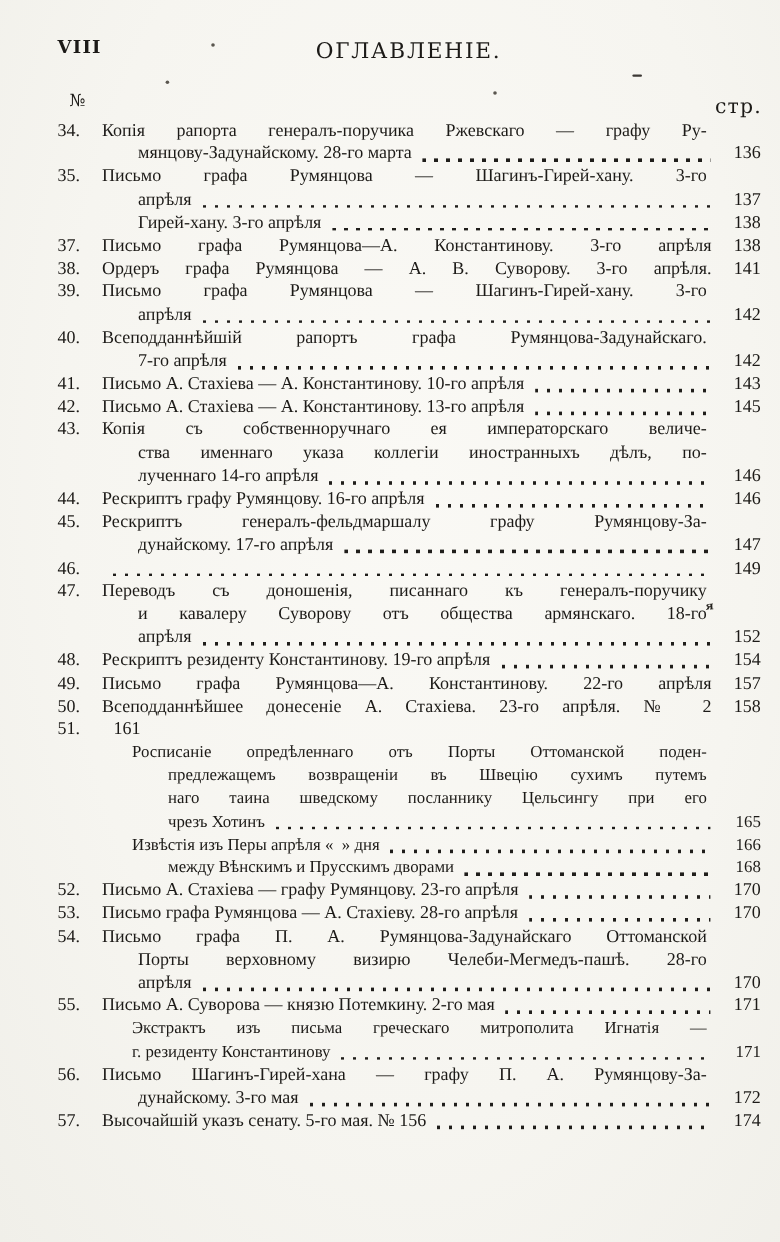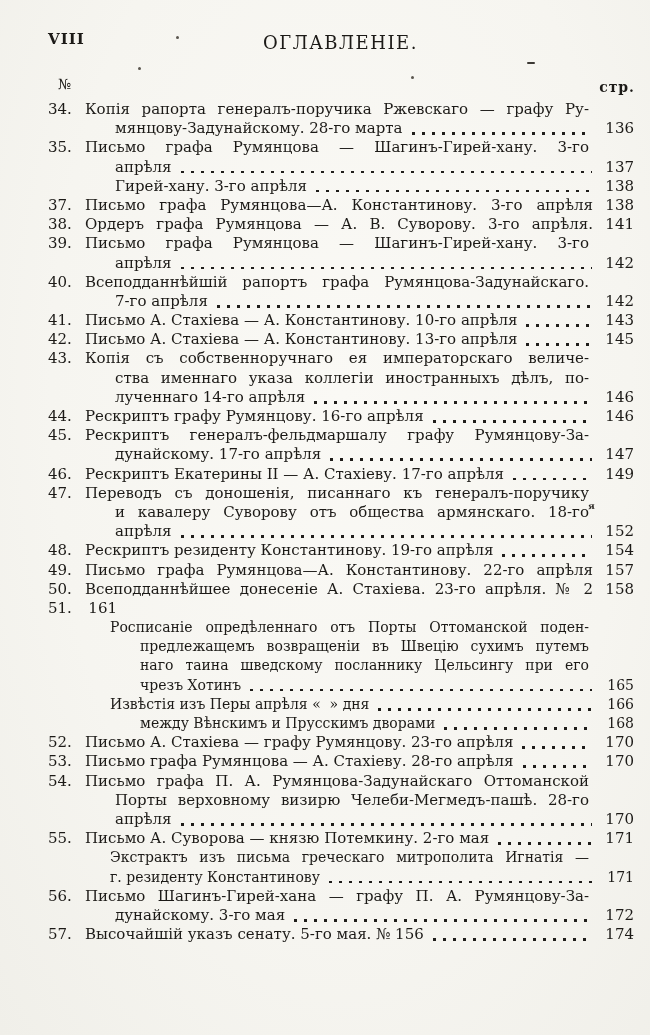--- a/index.html
+++ b/index.html
@@ -22,27 +22,27 @@
   .title{
     position:absolute;left:0;right:0;top:32px;
     text-align:center;font-size:18px;letter-spacing:1.5px;
   }
   .colnum{
     position:absolute;left:58px;top:76px;
     font-size:14px;
   }
   .colpg{
     position:absolute;right:46px;top:79px;
-    font-size:14px;font-weight:700;letter-spacing:1px;
+    font-size:17px;font-weight:400;letter-spacing:1px;
   }
   
   .entries{
     position:absolute;top:100px;left:48px;right:47px;
   }
-  .entry{font-size:15px;}
+  .entry{font-size:15px;font-family:Liberation Serif, serif;}
   .entry.sub{font-size:14px;}
   .line{
     display:flex;align-items:baseline;position:relative;
     line-height:19.2px;height:19.2px;
     padding-left:37px;
   }
   .line.i1{padding-left:67px;}
   .line.i2{padding-left:62px;}
   .line.i3{padding-left:92px;}
   .num{
@@ -200,21 +200,20 @@
         </div>
         <div class="line i1">
           <span class="txt">дунайскому. 17-го апрѣля</span>
           <span class="leader"></span>
           <span class="pg">147</span>
         </div>
       </div>
       <div class="entry">
         <div class="line i0">
           <span class="num">46.</span>
-          <span class="txt">Рескриптъ Екатерины II — А. Стахіеву. 17-го апрѣля</span>
           <span class="leader"></span>
           <span class="pg">149</span>
         </div>
       </div>
       <div class="entry">
         <div class="line i0 fill">
           <span class="num">47.</span>
           <span class="txt">Переводъ съ доношенія, писаннаго къ генералъ-поручику</span>
         </div>
         <div class="line i1 fill">

